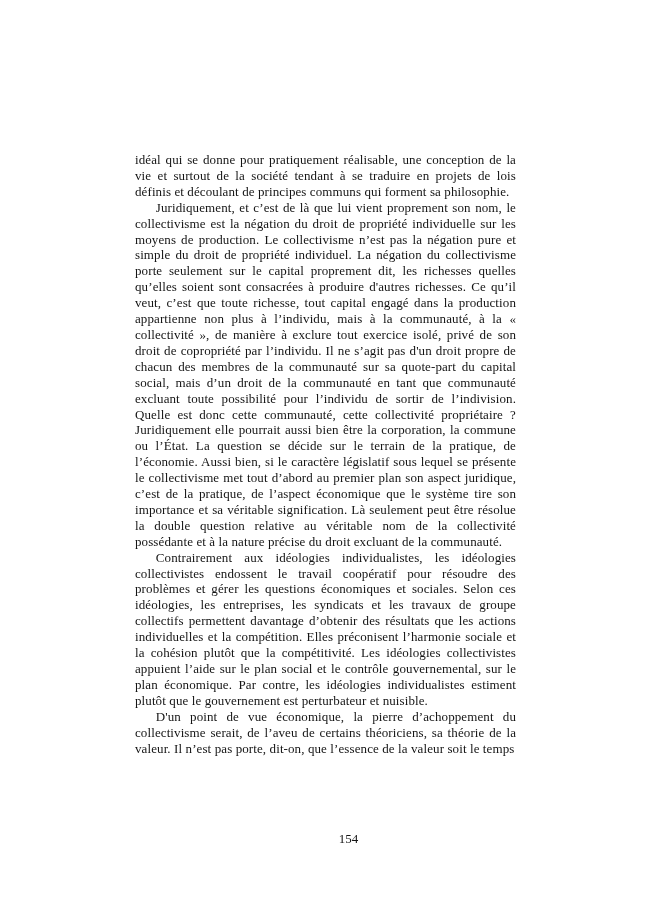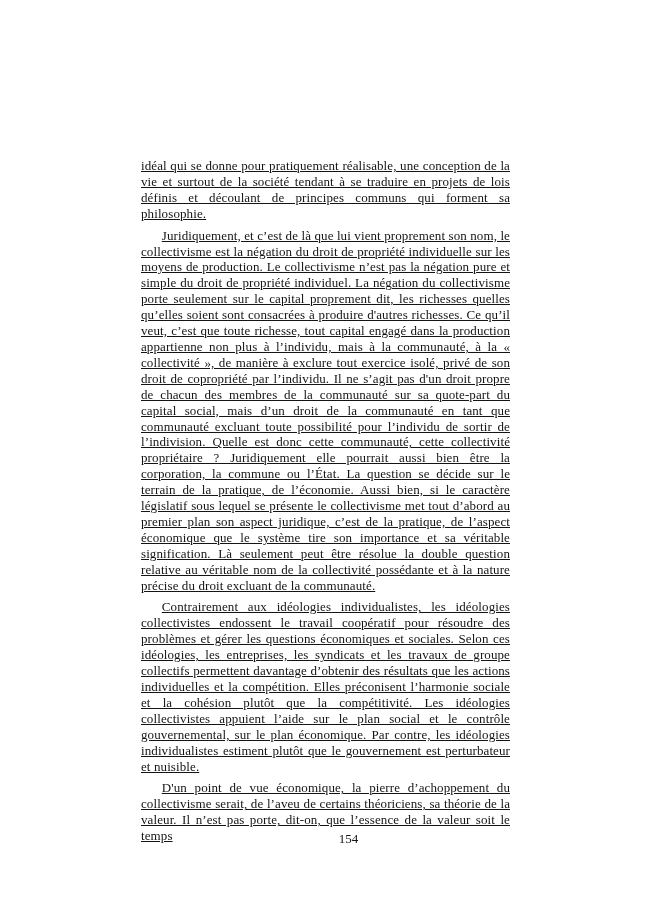--- a/index.html
+++ b/index.html
@@ -20,24 +20,23 @@
     position: absolute;
     left: 135px;
     top: 152px;
     width: 381px;
     font-size: 13px;
     line-height: 15.9px;
     text-align: justify;
     letter-spacing: 0.1px;
   }
   .text-block p {
-    margin: 6px;
+    margin: 0;
     padding: 0;
     text-indent: 1.6em;
-    text-decoration: underline;
   }
   .text-block p.continuation {
     text-indent: 0;
   }
   .page-number {
     position: absolute;
     left: 7px;
     right: 0;
     top: 831px;
     text-align: center;

